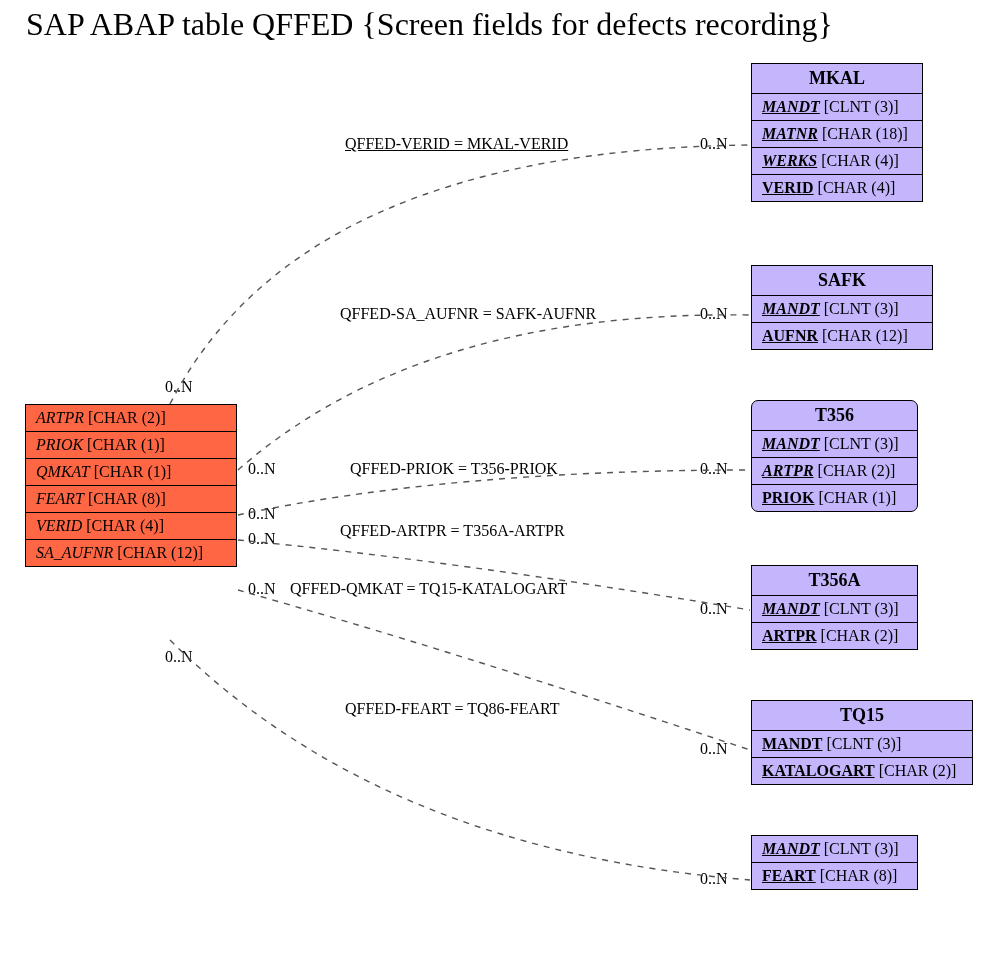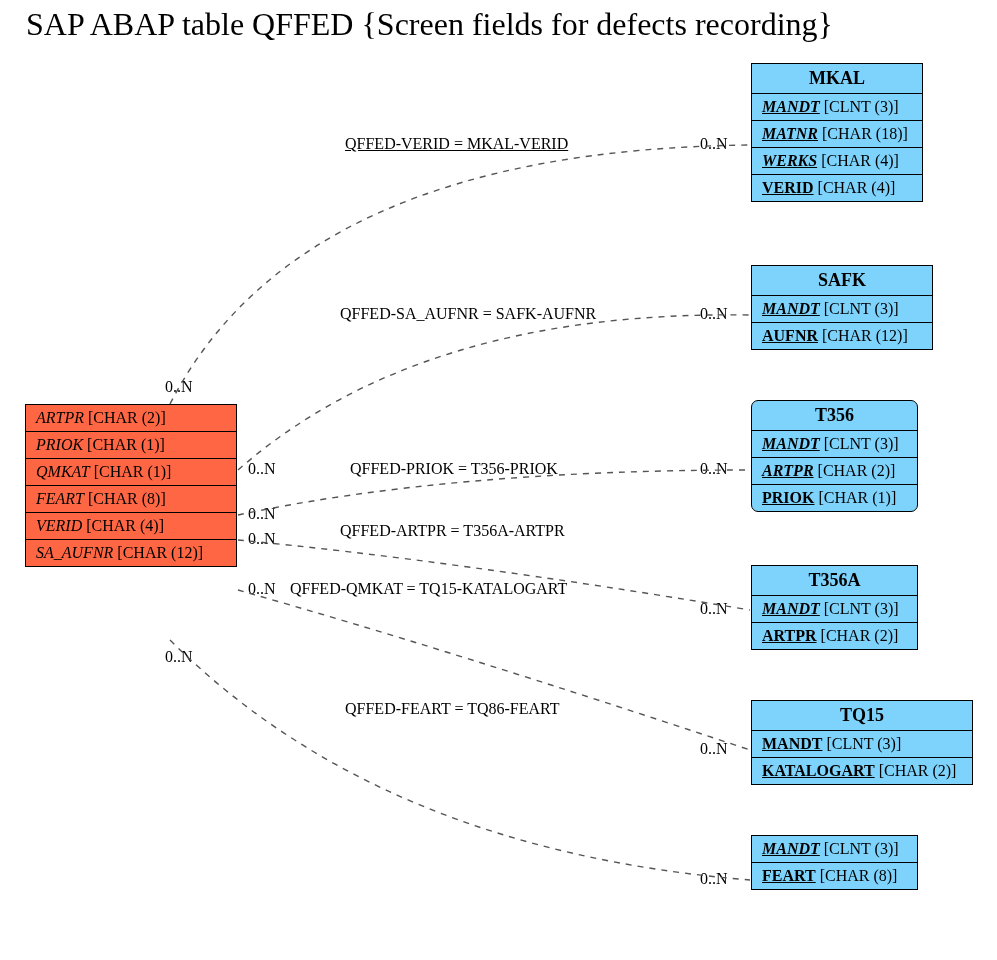--- a/index.html
+++ b/index.html
@@ -5,21 +5,21 @@
   html,body{margin:0;padding:0;font-family:Georgia,serif;background:#fff;color:#000;}
   body{width:997px;height:960px;position:relative;}
   .title{position:absolute;left:6px;top:6px;font-size:32px;margin-left:20px;}
   .tbl{position:absolute;border:1px solid #000;}
   .tbl .hdr{font-weight:bold;text-align:center;padding:4px 10px;border-bottom:1px solid #000;font-size:18px;}
   .tbl .row{padding:4px 10px;border-bottom:1px solid #000;font-size:16px;white-space:nowrap;}
   .tbl .row:last-child{border-bottom:none;}
   .tbl .fn{font-style:italic;}
   .tbl .u{text-decoration:underline;font-weight:bold;}
   .orange{background:#ff6644;}
-  .green{background:#7dd3fc;}
+  .green{background:#c4b5fd;}
   svg{position:absolute;left:0;top:0;pointer-events:none;}
   .edge-label{position:absolute;font-size:16px;white-space:nowrap;}
 </style>
 </head>
 <body>
 
 <div class="title">SAP ABAP table QFFED {Screen fields for defects recording}</div>
 
 <div class="tbl orange" id="maintbl" style="left:25px;top:404px;width:210px;">
 <div class="row"><span class="fn">ARTPR</span> [CHAR (2)]</div>

